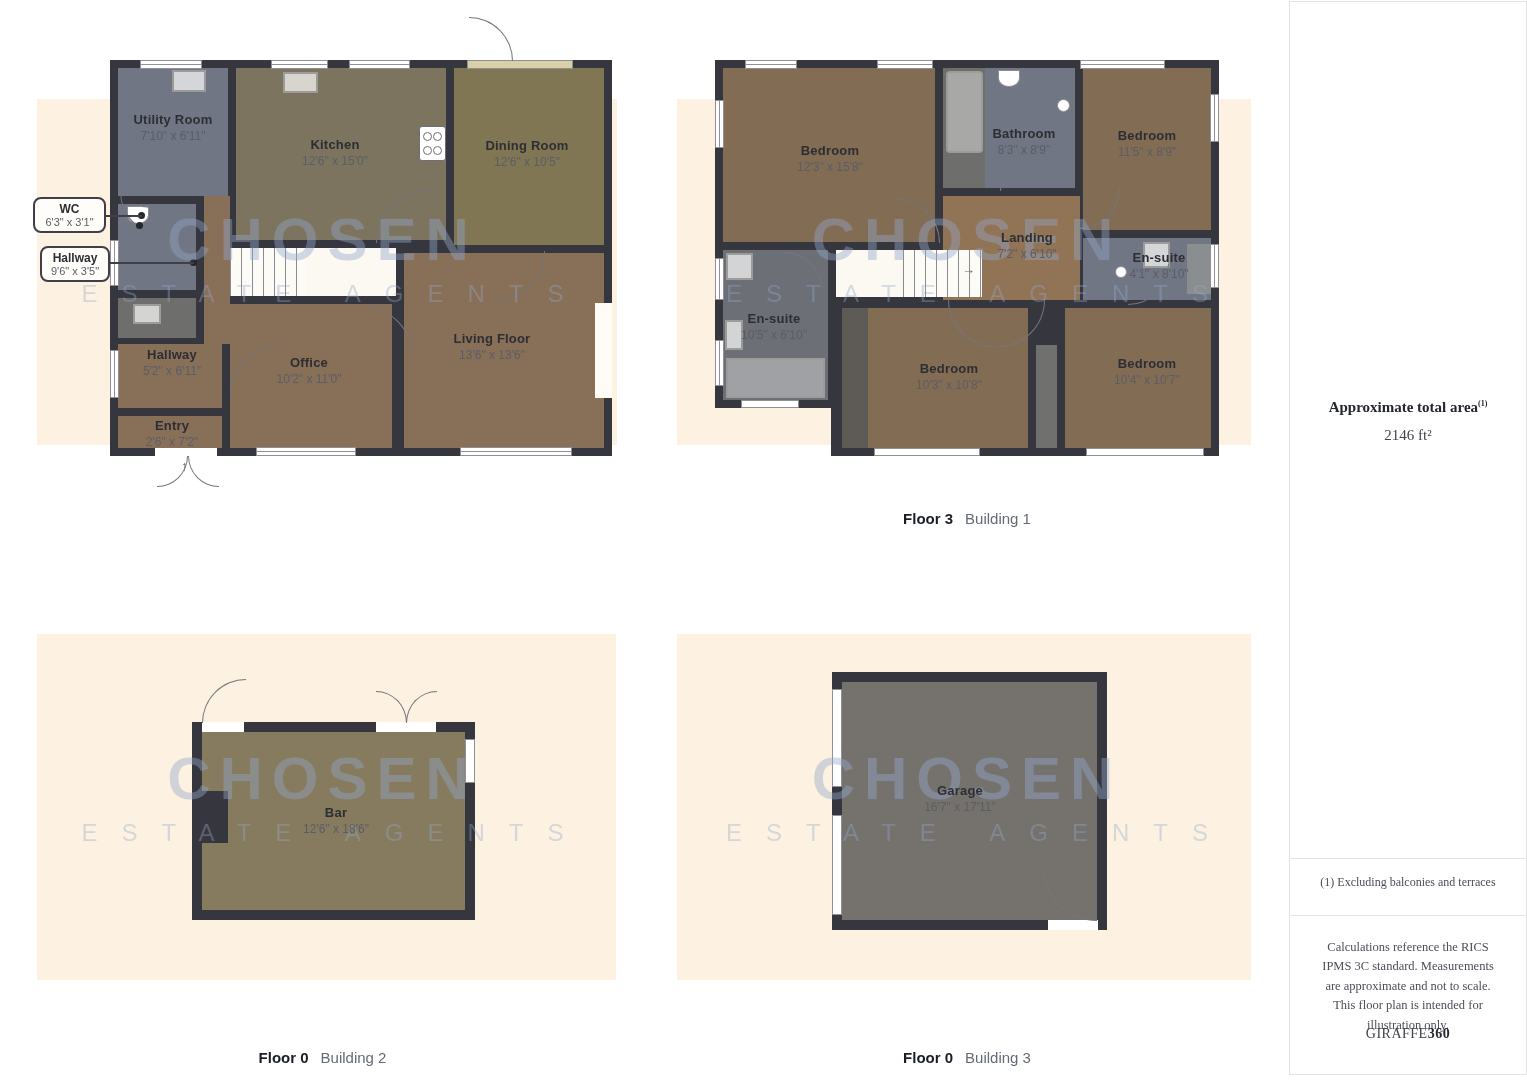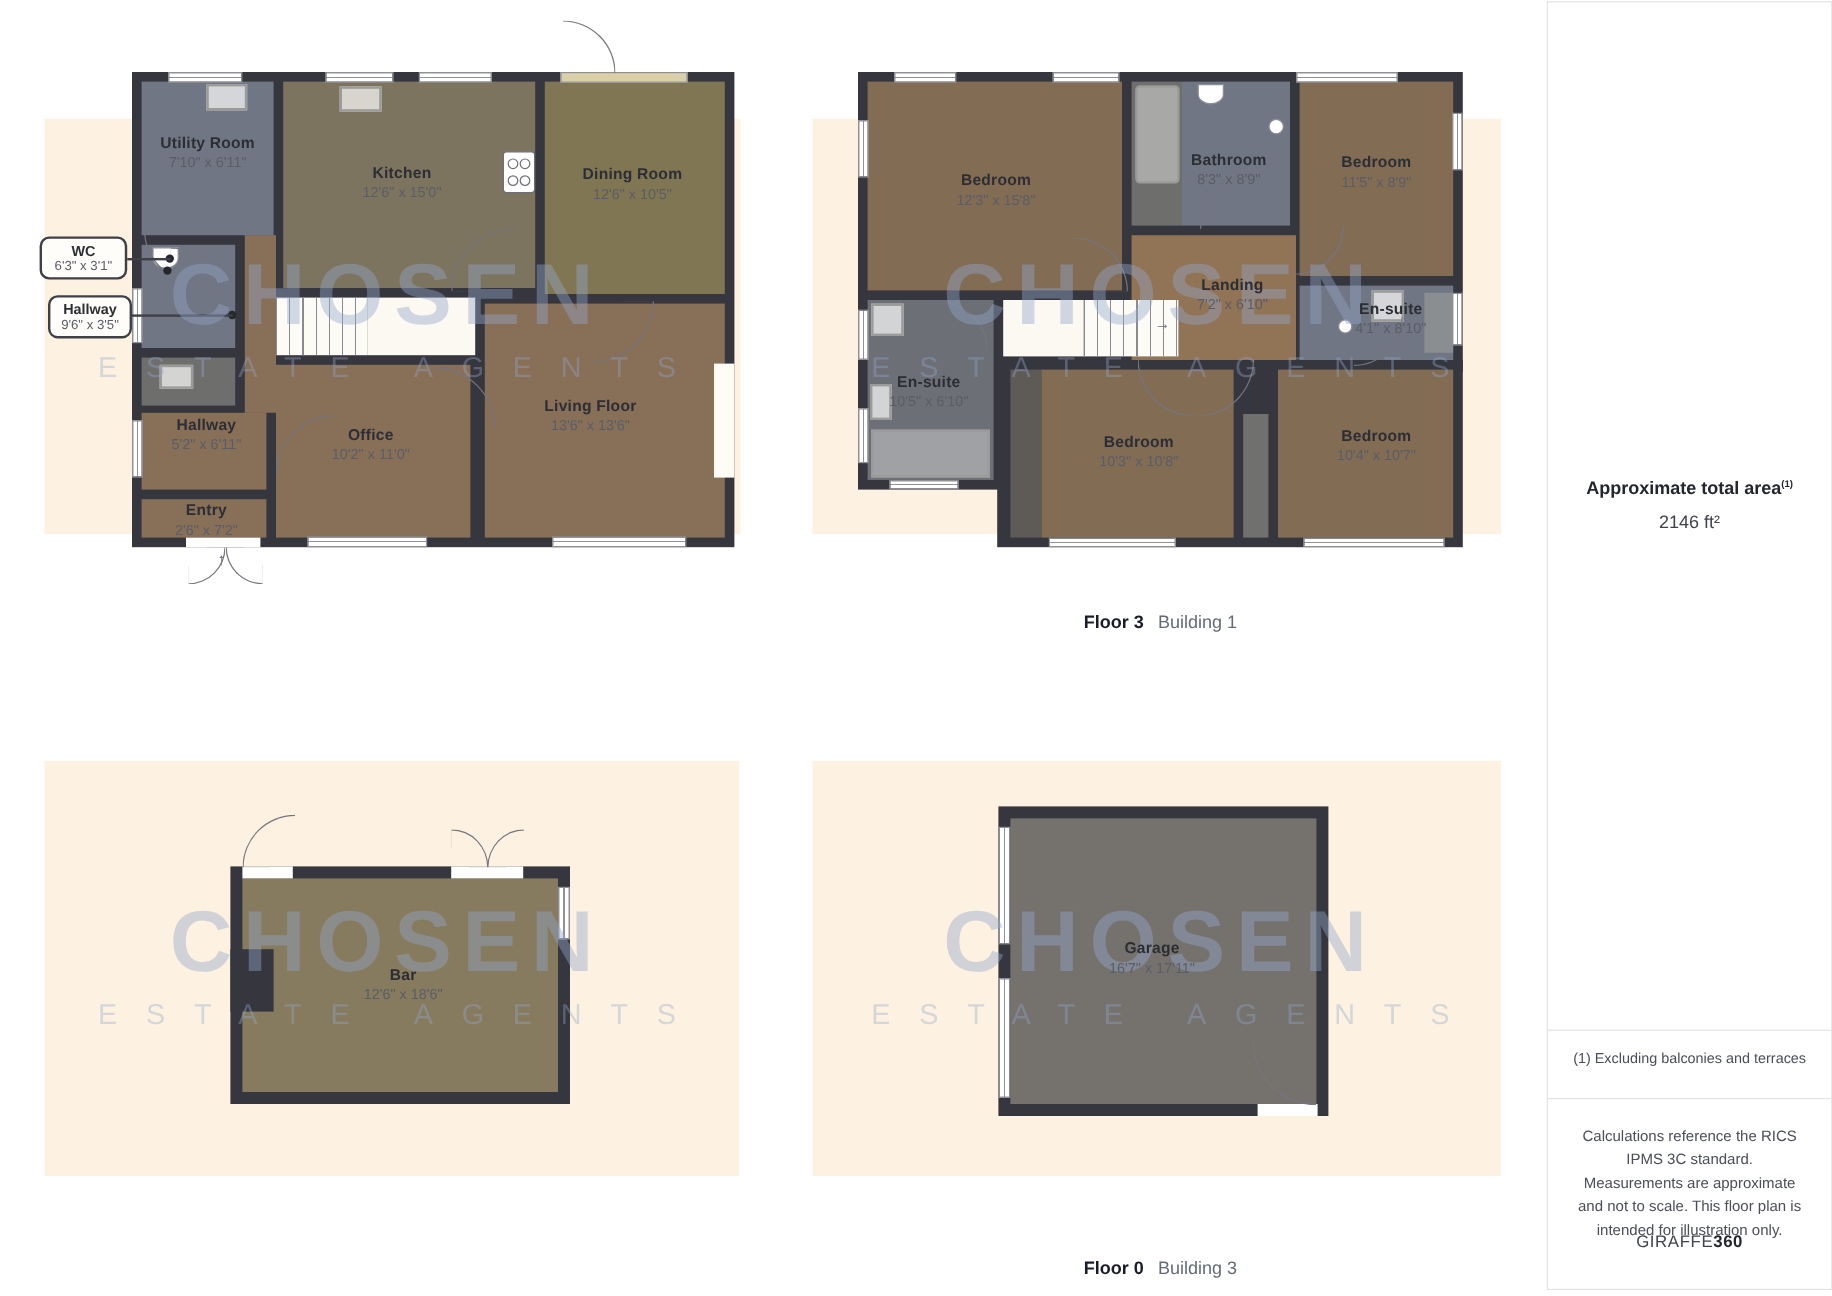--- a/index.html
+++ b/index.html
@@ -33,27 +33,27 @@
   .rlabel{position:absolute;z-index:6;text-align:center;transform:translate(-50%,-50%);white-space:nowrap;}
   .rname{font-size:13px;font-weight:bold;color:#2d2e34;letter-spacing:.2px;}
   .rdims{font-size:12px;color:#5b5d66;margin-top:2px;}
   .callout{position:absolute;z-index:6;box-sizing:border-box;background:#fefdfa;border:2px solid #3f3f47;
            border-radius:8px;text-align:center;padding:3px 4px;}
   .cname{font-size:12px;font-weight:bold;color:#2d2e34;}
   .cdims{font-size:11px;color:#5b5d66;}
   .leader{position:absolute;height:1.5px;background:#3f3f47;z-index:5;}
   .arrowch{position:absolute;z-index:5;color:#6f6f77;font-size:14px;}
   .wm{position:absolute;top:205px;left:0;right:0;text-align:center;z-index:5;pointer-events:none;}
-  .wm-t{font-size:72px;font-weight:600;letter-spacing:9px;color:rgba(148,168,203,.42);}
+  .wm-t{font-size:60px;font-weight:600;letter-spacing:9px;color:rgba(148,168,203,.42);}
   .wm-s{font-size:24px;font-weight:400;letter-spacing:24px;padding-left:24px;color:rgba(148,168,203,.38);margin-top:6px;}
   .caption{position:absolute;top:510px;left:0;right:0;text-align:center;z-index:8;font-size:15px;}
   .cap-floor{font-weight:bold;color:#191d28;}
   .cap-bldg{color:#656a76;margin-left:12px;}
   .sidebar{position:absolute;left:1289px;top:1px;width:236px;height:1072px;background:#fff;
-           border:1px solid #e3e3e3;z-index:10;}
+           border:1px solid #e3e3e3;z-index:10;font-family:Liberation Serif, serif;}
   .area-block{position:absolute;top:397px;left:0;right:0;text-align:center;}
   .area-title{font-size:15px;font-weight:bold;color:#23262e;}
   .area-title sup{font-size:8px;}
   .area-value{font-size:15px;color:#40434c;margin-top:11px;}
   .sdiv{position:absolute;left:0;right:0;height:1px;background:#e3e3e3;}
   .footnote{position:absolute;top:873px;left:10px;right:10px;text-align:center;font-size:12px;color:#4b4e57;}
   .disclaimer{position:absolute;top:936px;left:24px;right:24px;text-align:center;font-size:12.5px;
               line-height:1.55;color:#4b4e57;}
   .brand{position:absolute;top:1024px;left:0;right:0;text-align:center;font-size:14px;letter-spacing:.5px;color:#3f434c;}
   .brand b{color:#23262e;}
@@ -270,20 +270,23 @@
 
     <div class="rlabel" style="left:336px;top:281px">
       <div class="rname">Bar</div>
       <div class="rdims">12'6" x 18'6"</div>
     </div>
 
     <div class="wm">
       <div class="wm-t">CHOSEN</div>
       <div class="wm-s">ESTATE AGENTS</div>
     </div>
+    <div class="caption">
+      <span class="cap-floor">Floor 0</span><span class="cap-bldg">Building 2</span>
+    </div>
   </div>
 
   <div class="panel" style="left:646px;top:539px;width:642px;height:537px">
     <div class="backdrop" style="left:31px;top:95px;width:574px;height:346px"></div>
     <div class="base" style="left:186px;top:133px;width:275px;height:258px"></div>
     <div class="room" style="left:196px;top:143px;width:255px;height:238px;background:rgba(196,188,168,.45)"></div>
 
     <div class="win winv" style="left:186px;top:150px;width:10px;height:98px"></div>
     <div class="win winv" style="left:186px;top:276px;width:10px;height:100px"></div>
     <div class="gap" style="left:402px;top:381px;width:50px;height:10px"></div>

